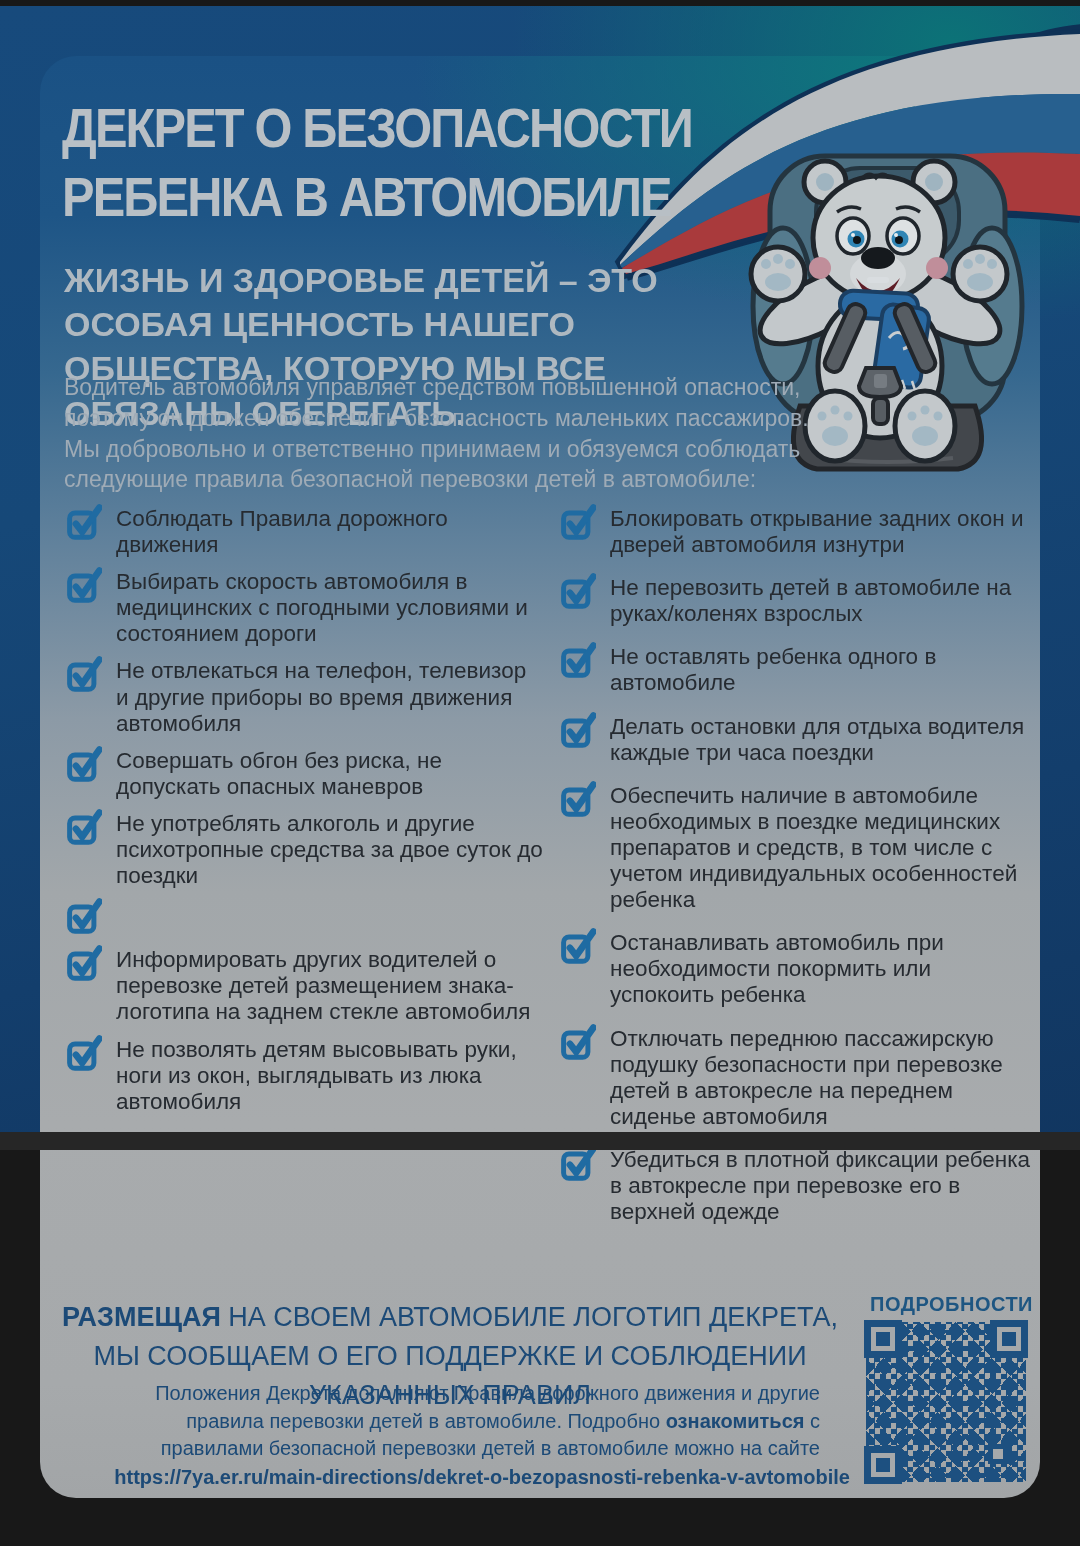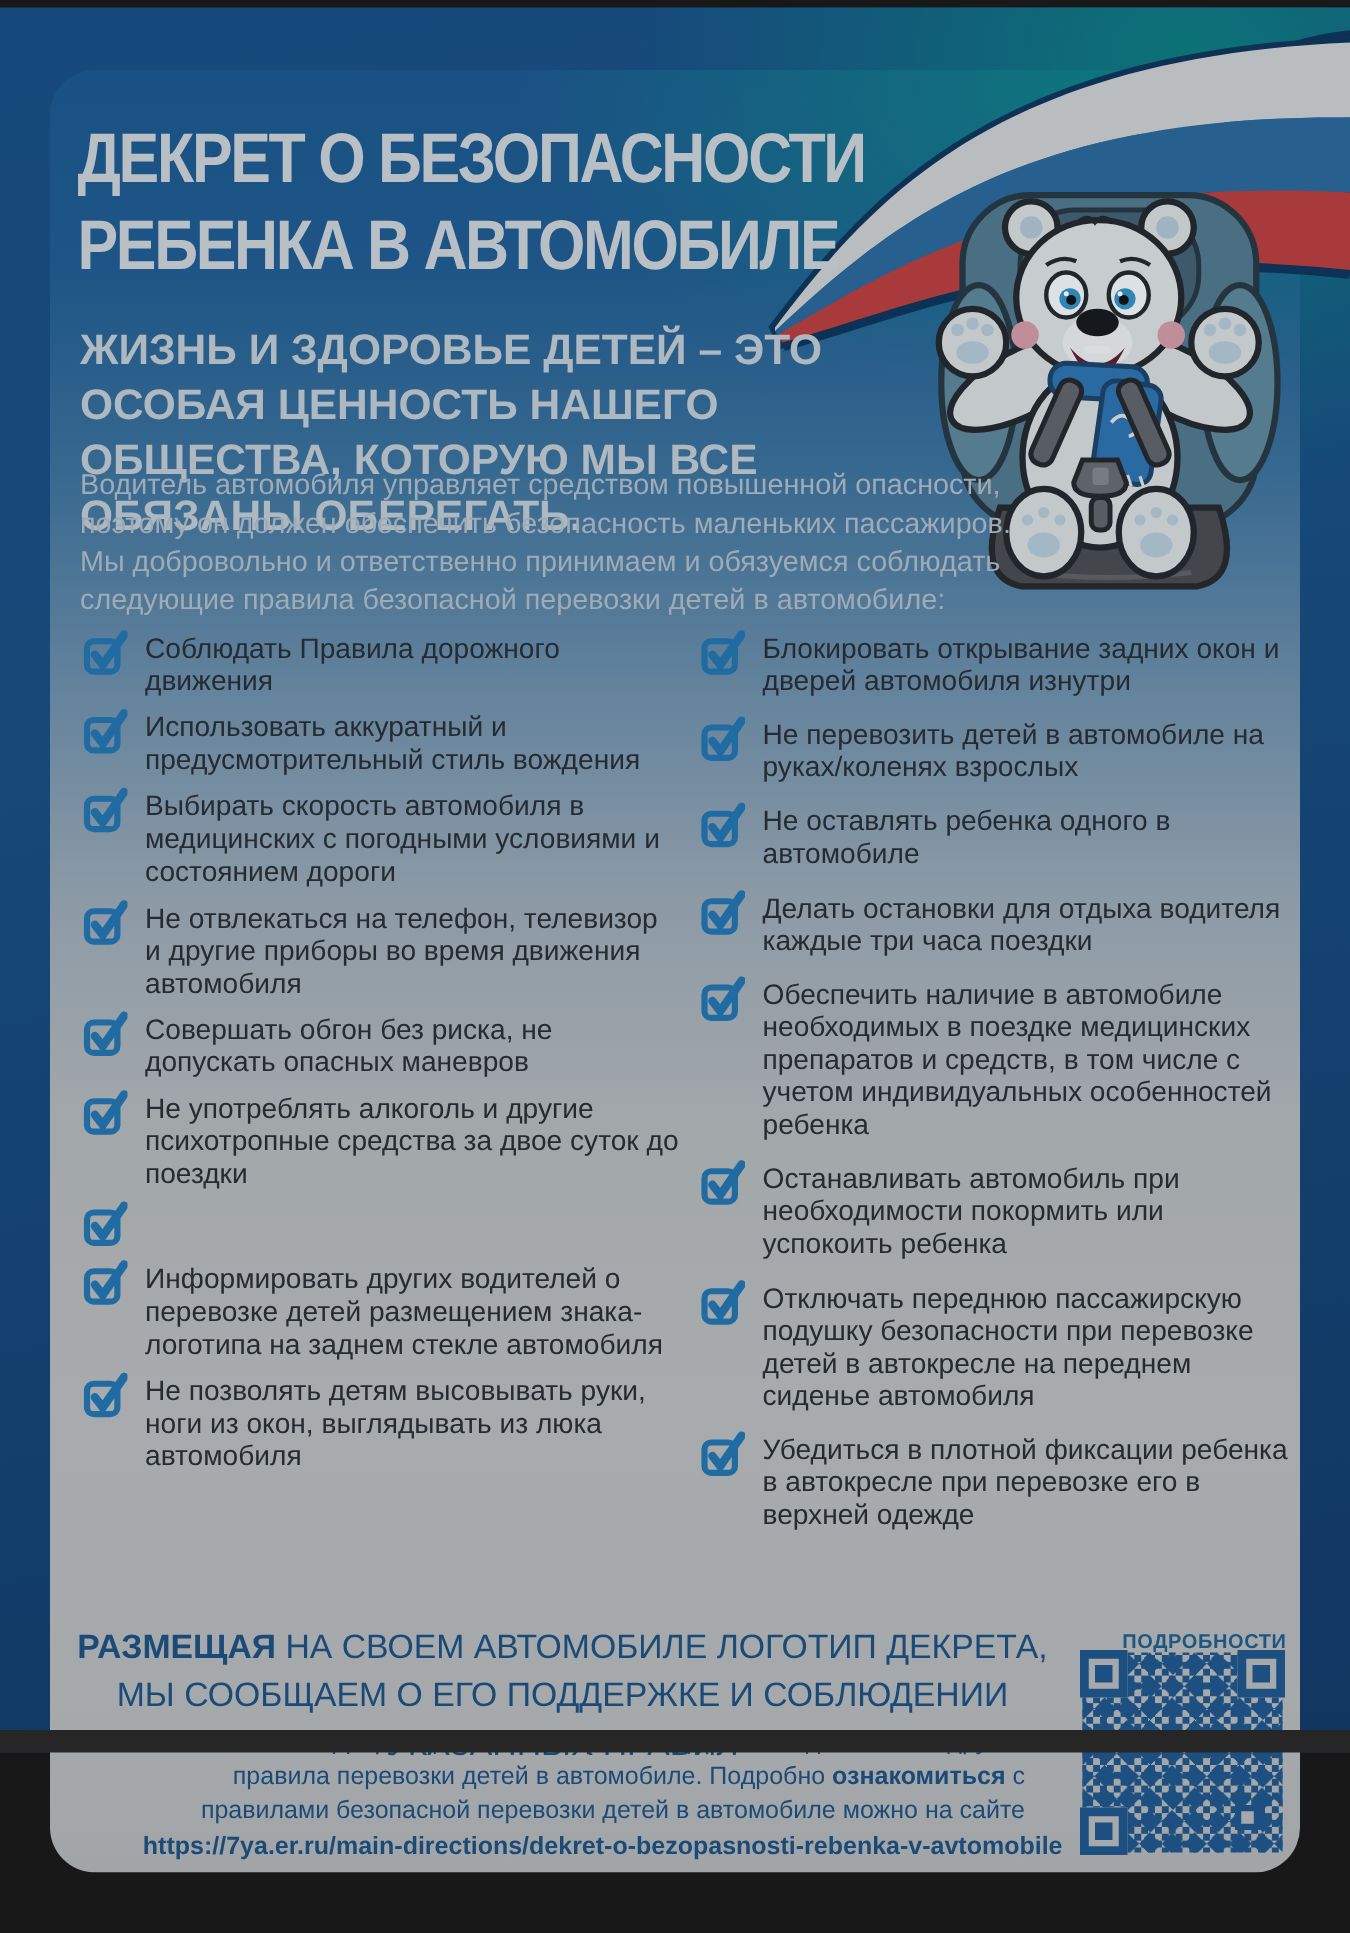--- a/index.html
+++ b/index.html
@@ -1,19 +1,19 @@
 <!DOCTYPE html>
 <html><head>
 <meta charset="utf-8">
 <style>
   html,body{margin:0;padding:0;background:#181818;}
   .screen{position:relative;width:1080px;height:1546px;overflow:hidden;background:#181818;
           font-family:"Liberation Sans","DejaVu Sans",sans-serif;}
   
-  .poster{position:absolute;left:0;top:6px;width:1080px;height:1396px;
+  .poster{position:absolute;left:0;top:6px;width:1080px;height:1144px;
     background:
       radial-gradient(ellipse 58% 36% at 88% 3%, #0c7277 0%, rgba(12,114,119,0) 70%),
       linear-gradient(168deg,#174a7c 0%,#164878 38%,#133e6c 72%,#113660 100%);}
   .letterbox-bottom{position:absolute;left:0;bottom:0;width:1080px;height:18px;background:#262626;}
 
   
   .panel{position:absolute;left:40px;top:50px;width:1000px;height:1442px;border-radius:36px;
     background:
       radial-gradient(ellipse 72% 26% at 85% 1%, #0e767c 0%, rgba(14,118,124,0) 66%),
       linear-gradient(180deg,#1a5184 0%,#1e5586 11%,#36688f 22%,#62829c 34%,#8c9aa6 46%,
@@ -37,22 +37,22 @@
 
   
   .footer-lead{position:absolute;left:50px;top:1292px;width:800px;margin:0;text-align:center;
     color:#1c4a77;font-size:27px;line-height:1.45;}
   .footer-lead .xb{font-weight:800;font-weight:bold;}
   .footer-note{position:absolute;left:100px;top:1374px;width:720px;margin:0;text-align:right;
     color:#1c4a77;font-size:20px;line-height:1.38;}
   .footer-note b{font-weight:bold;}
   .footer-url{position:absolute;left:70px;top:1460px;width:780px;margin:0;text-align:right;
     color:#1c4a77;font-weight:bold;font-size:20px;}
-  .qr-label{position:absolute;left:855px;top:1283px;width:185px;margin:16px;text-align:center;
-    color:#1e5682;font-weight:bold;font-size:16px;letter-spacing:0.5px;}
+  .qr-label{position:absolute;left:855px;top:1283px;width:185px;margin:4px;text-align:center;
+    color:#1e5682;font-weight:bold;font-size:20px;letter-spacing:0.5px;}
   .qr{position:absolute;left:866px;top:1316px;width:160px;height:160px;
     background:
       repeating-conic-gradient(from 45deg,#1d5080 0% 25%,rgba(0,0,0,0) 0% 50%) 0 0/18px 18px,
       repeating-conic-gradient(#1d5080 0% 25%,rgba(0,0,0,0) 0% 50%) 3px 2px/11px 11px;}
   .finder{position:absolute;width:38px;height:38px;border:7px solid #1d5080;background:#a6a9ab;
     box-sizing:border-box;}
   .finder::after{content:"";position:absolute;left:5px;top:5px;width:14px;height:14px;background:#1d5080;}
   .f-tl{left:-2px;top:-2px;}.f-tr{right:-2px;top:-2px;}.f-bl{left:-2px;bottom:-2px;}
   .align-mark{position:absolute;right:18px;bottom:18px;width:20px;height:20px;border:5px solid #1d5080;
     background:#a6a9ab;box-sizing:border-box;}
@@ -159,27 +159,20 @@
     <div class="col col-left">
 
         <div class="item">
           <svg class="cb" viewBox="0 0 40 44">
             <rect x="4" y="12" width="27" height="27" rx="6" fill="none" stroke="#1f6ba2" stroke-width="5.5"></rect>
             <path d="M11,24 L18,33 L37,6" fill="none" stroke="#1f6ba2" stroke-width="7.5" stroke-linecap="round"></path>
           </svg>
           <p>Соблюдать Правила дорожного движения</p>
         </div>
 
-        <div class="item">
-          <svg class="cb" viewBox="0 0 40 44">
-            <rect x="4" y="12" width="27" height="27" rx="6" fill="none" stroke="#1f6ba2" stroke-width="5.5"></rect>
-            <path d="M11,24 L18,33 L37,6" fill="none" stroke="#1f6ba2" stroke-width="7.5" stroke-linecap="round"></path>
-          </svg>
-          <p>Использовать аккуратный и предусмотрительный стиль вождения</p>
-        </div>
 
         <div class="item">
           <svg class="cb" viewBox="0 0 40 44">
             <rect x="4" y="12" width="27" height="27" rx="6" fill="none" stroke="#1f6ba2" stroke-width="5.5"></rect>
             <path d="M11,24 L18,33 L37,6" fill="none" stroke="#1f6ba2" stroke-width="7.5" stroke-linecap="round"></path>
           </svg>
           <p>Выбирать скорость автомобиля в медицинских с погодными условиями и состоянием дороги</p>
         </div>
 
         <div class="item">

